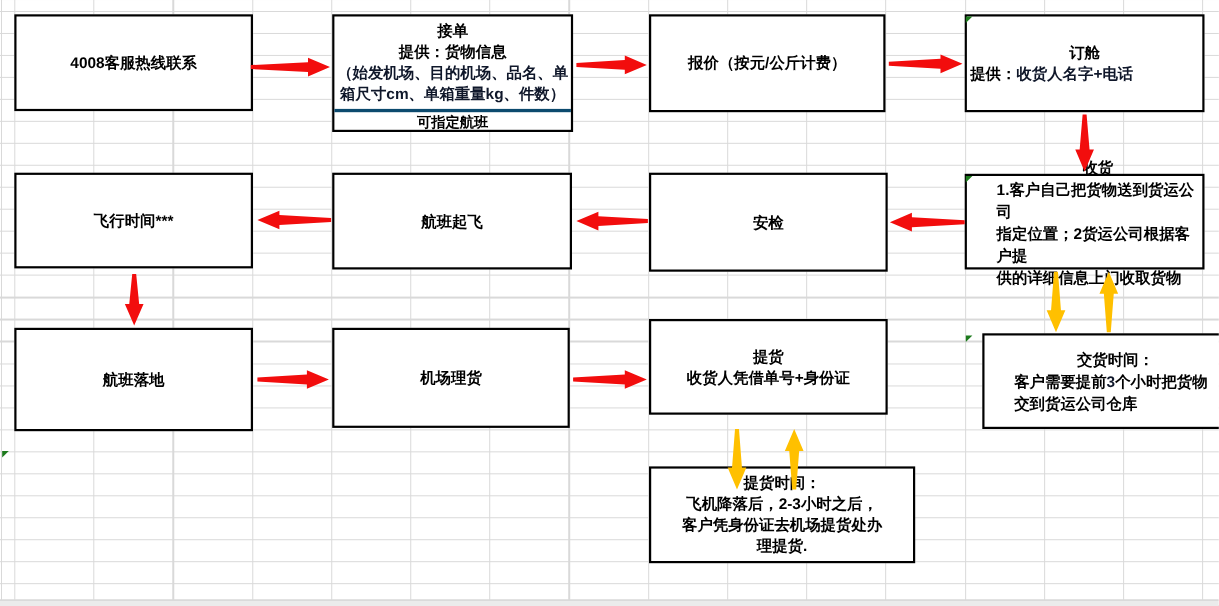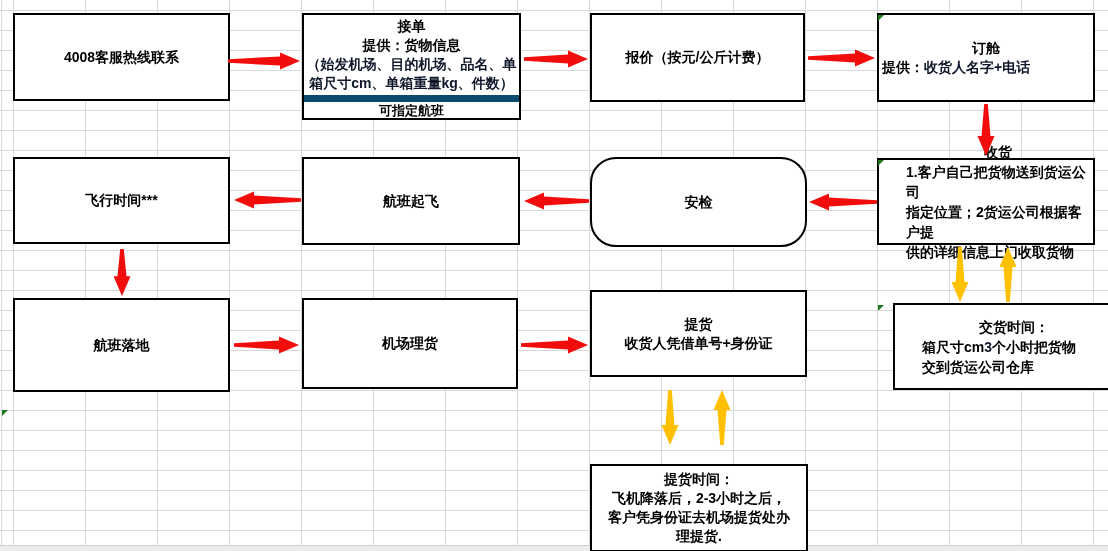--- a/index.html
+++ b/index.html
@@ -25,21 +25,21 @@
     align-items:center;justify-content:center;
     font-weight:bold;font-size:14px;line-height:19px;
     text-align:center;color:#000;
     z-index:2;
   }
   .box .left-text{align-self:stretch;text-align:left;padding:0 3px;}
   .red{color:#0f172a;}
   .blk{display:block;}
   .order-main{flex:1;display:flex;flex-direction:column;align-items:center;justify-content:center;align-self:stretch;}
   .order-footer{
-    align-self:stretch;height:16px;border-top:7px solid #0c4a6e;
+    align-self:stretch;height:16px;border-top:3px solid #0c4a6e;
     display:flex;align-items:center;justify-content:center;
     font-size:13px;line-height:15px;
   }
   .tight{line-height:20px;padding-left:24px;}
   #arrow-layer{position:absolute;left:0;top:0;z-index:3;pointer-events:none;}
   .err-tri{
     position:absolute;width:0;height:0;z-index:4;
     border-top:6px solid #1d7a1d;border-right:6px solid transparent;
   }
   .bottom-strip{
@@ -79,51 +79,51 @@
 
   <div class="box tight" style="left:877px;top:158px;width:218px;height:87px;">
     <span>收货</span>
     <span class="left-text">
       <span class="blk">1.客户自己把货物送到货运公司</span>
       <span class="blk">指定位置；2货运公司根据客户提</span>
       <span class="blk">供的详细信息上门收取货物</span>
     </span>
   </div>
 
-  <div class="box" style="left:590px;top:157px;width:217px;height:90px;border-radius:26px;">
+  <div class="box" style="left:590px;top:157px;width:217px;height:90px;">
     <span>安检</span>
   </div>
 
   <div class="box" style="left:302px;top:157px;width:218px;height:88px;">
     <span>航班起飞</span>
   </div>
 
   <div class="box" style="left:13px;top:157px;width:217px;height:87px;">
     <span>飞行时间***</span>
   </div>
 
   <div class="box tight" style="left:877px;top:303px;width:218px;height:87px;margin-left:16px;">
     <span>交货时间：</span>
-    <span class="left-text"><span>箱尺寸cm</span><span class="red">3</span><span>个小时把货物</span><span class="blk">交到货运公司仓库</span></span>
+    <span class="left-text"><span>客户需要提前</span><span class="red">3</span><span>个小时把货物</span><span class="blk">交到货运公司仓库</span></span>
   </div>
 
   <div class="box" style="left:13px;top:298px;width:217px;height:94px;">
     <span>航班落地</span>
   </div>
 
   <div class="box" style="left:302px;top:298px;width:216px;height:91px;">
     <span>机场理货</span>
   </div>
 
   <div class="box" style="left:590px;top:290px;width:217px;height:87px;">
     <span>提货</span>
     <span>收货人凭借单号+身份证</span>
   </div>
 
-  <div class="box" style="left:590px;top:464px;width:218px;height:88px;">
+  <div class="box" style="left:590px;top:424px;width:242px;height:88px;">
     <span>提货时间：</span>
     <span class="blk">飞机降落后，2-3小时之后，</span>
     <span class="blk">客户凭身份证去机场提货处办</span>
     <span class="blk">理提货.</span>
   </div>
 
   <div class="err-tri" style="left:878px;top:15px;"></div>
   <div class="err-tri" style="left:878px;top:160px;"></div>
   <div class="err-tri" style="left:878px;top:305px;"></div>
   <div class="err-tri" style="left:2px;top:410px;"></div>

